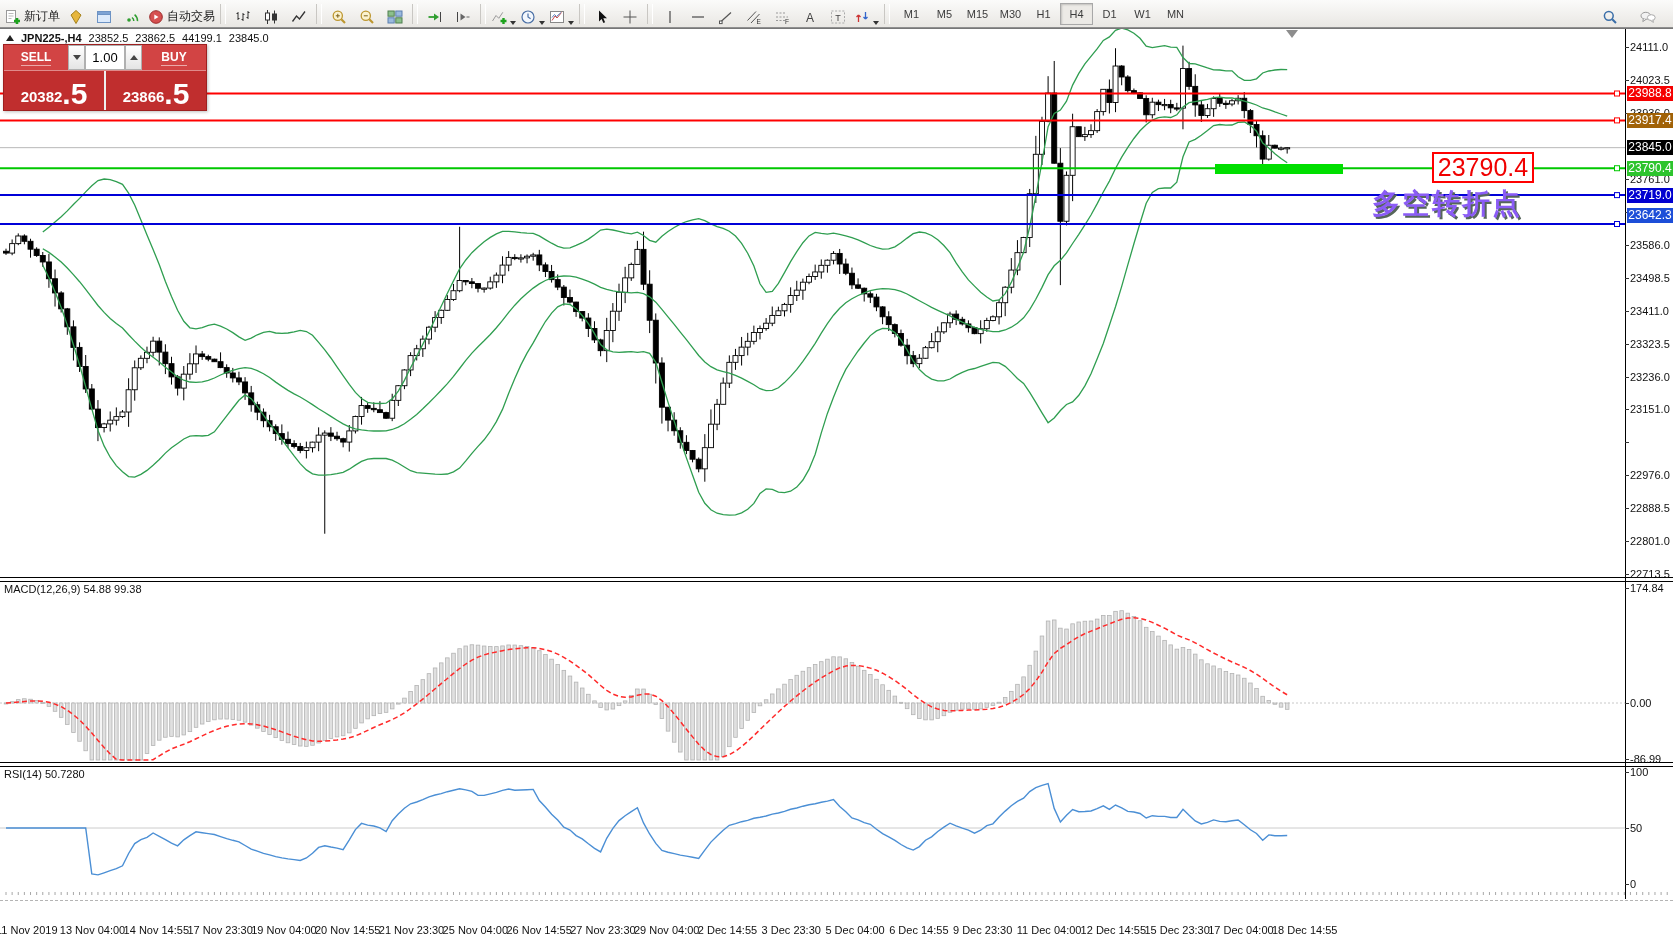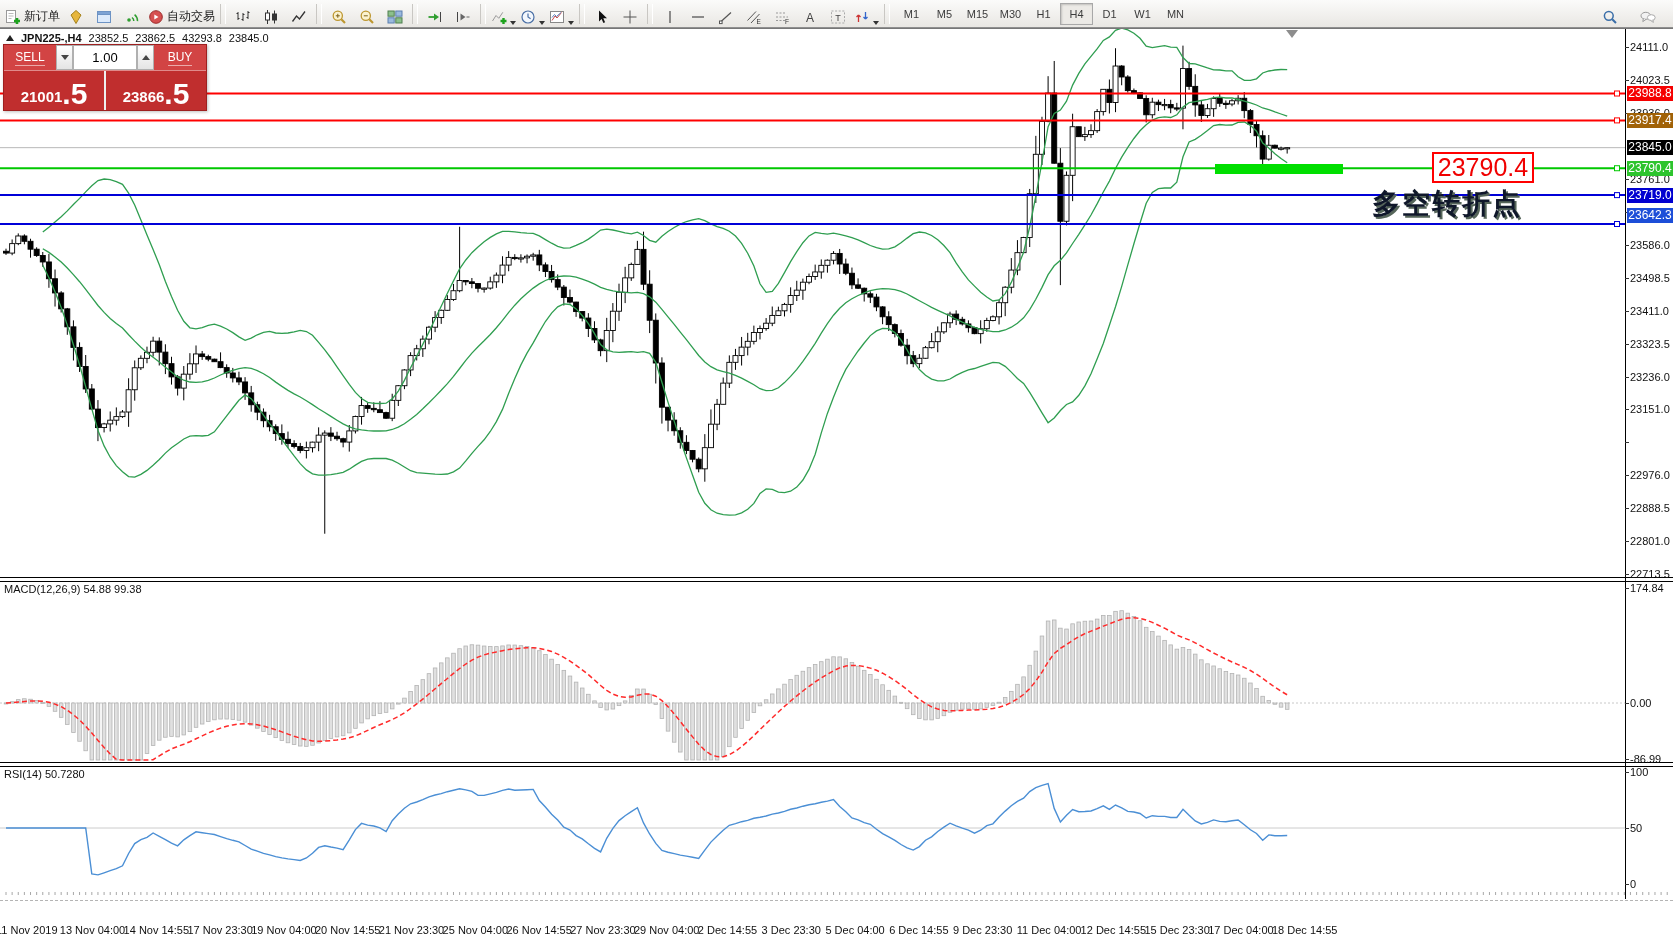--- a/index.html
+++ b/index.html
@@ -28,41 +28,41 @@
   .dashline{position:absolute;left:0;top:900px;width:1673px;height:0;border-top:1px dashed #b4b4b4;}
   
   .hdr{position:absolute;left:6px;top:32px;font-size:11px;color:#111;display:flex;align-items:center;gap:7px;}
   .coltri{width:0;height:0;border-left:4px solid transparent;border-right:4px solid transparent;border-bottom:6px solid #222;}
   .shiftmark{position:absolute;left:1286px;top:30px;width:0;height:0;border-left:6px solid transparent;
              border-right:6px solid transparent;border-top:8px solid #8d8d8d;}
   
   .opanel{position:absolute;left:3px;top:44px;width:202px;border:1px solid #9e2020;background:#c63434;
           box-shadow:1px 1px 3px rgba(0,0,0,.25);}
   .oprow1{display:flex;height:25px;}
-  .obtn{width:52px;background:#d24444;color:#fff;font-size:12px;font-weight:normal;display:flex;
+  .obtn{width:64px;background:#d24444;color:#fff;font-size:12px;font-weight:bold;display:flex;
         align-items:center;justify-content:center;text-align:right;}
   .obtn span{border-bottom:1px solid rgba(255,255,255,.55);padding-bottom:1px;}
   .spin{width:17px;background:linear-gradient(#ffffff,#e4e4e4);border:1px solid #b0b0b0;box-sizing:border-box;
         display:flex;align-items:center;justify-content:center;}
   .spin i{width:0;height:0;border-left:4px solid transparent;border-right:4px solid transparent;}
   .spin.dn i{border-top:5px solid #444;}
   .spin.up i{border-bottom:5px solid #444;}
   .ovol{flex:1;background:#fff;border:1px solid #b0b0b0;box-sizing:border-box;font-size:13px;color:#000;
         display:flex;align-items:center;justify-content:center;}
   .oprow2{display:flex;height:39px;border-top:1px solid #e08a8a;}
   .pbox{flex:1;background:#c02e2e;color:#fff;display:flex;align-items:flex-end;justify-content:center;
         padding-bottom:3px;}
   .pbox + .pbox{border-left:2px solid #efefef;}
   .pmain{font-size:15px;font-weight:bold;line-height:15px;margin-bottom:3px;}
   .pbig{font-size:30px;font-weight:bold;line-height:26px;}
   
   .hirect{position:absolute;background:#00df00;}
   .callout{position:absolute;left:1432px;top:152px;width:98px;height:27px;border:2px solid #ff0000;background:#fff;
            color:#f00000;font-size:25px;line-height:27px;text-align:center;}
-  .pivot{position:absolute;left:1372px;top:185px;font-size:28px;font-weight:bold;color:#0f172a;
+  .pivot{position:absolute;left:1372px;top:185px;font-size:28px;font-weight:bold;color:#8b5cf6;
          letter-spacing:2px;text-shadow:2px 2px 0 #56665a;white-space:nowrap;}
   
   .alabel{position:absolute;font-size:11px;color:#111;white-space:nowrap;}
   .adash{position:absolute;width:4px;height:1px;background:#333;}
   .tag{position:absolute;left:1627px;width:46px;height:15px;color:#fff;font-size:12px;line-height:15px;
        text-align:center;white-space:nowrap;}
   .indlabel{position:absolute;font-size:11px;color:#111;}
   .tlab{position:absolute;top:924px;font-size:11px;color:#111;white-space:nowrap;}
 </style>
 </head>
@@ -1293,21 +1293,21 @@
       <div class="tag" style="top: 160.727px; background: rgb(45, 196, 45);">23790.4</div>
       <div class="tag" style="top: 187.62px; background: rgb(0, 0, 208);">23719.0</div>
       <div class="tag" style="top: 208px; background: #1d4ed8;">23642.3</div>
     </div>
 
   <div class="hdr">
     <span class="coltri"></span>
     <span style="font-weight:bold;">JPN225-,H4</span>
     <span>23852.5</span>
     <span>23862.5</span>
-    <span>43293.8</span>
+    <span>44199.1</span>
     <span>23845.0</span>
   </div>
 
   <div class="opanel">
     <div class="oprow1">
       <div class="obtn">
           <span>SELL</span>
         </div>
       <div class="spin dn">
           <i></i>
@@ -1315,21 +1315,21 @@
       <div class="ovol">1.00</div>
       <div class="spin up">
           <i></i>
         </div>
       <div class="obtn">
           <span>BUY</span>
         </div>
     </div>
     <div class="oprow2">
       <div class="pbox">
-        <span class="pmain">21001</span>
+        <span class="pmain">20382</span>
           <span class="pbig">.5</span>
       </div>
       <div class="pbox">
         <span class="pmain">23866</span>
           <span class="pbig">.5</span>
       </div>
     </div>
   </div>
 
   <div class="shiftmark"></div>

